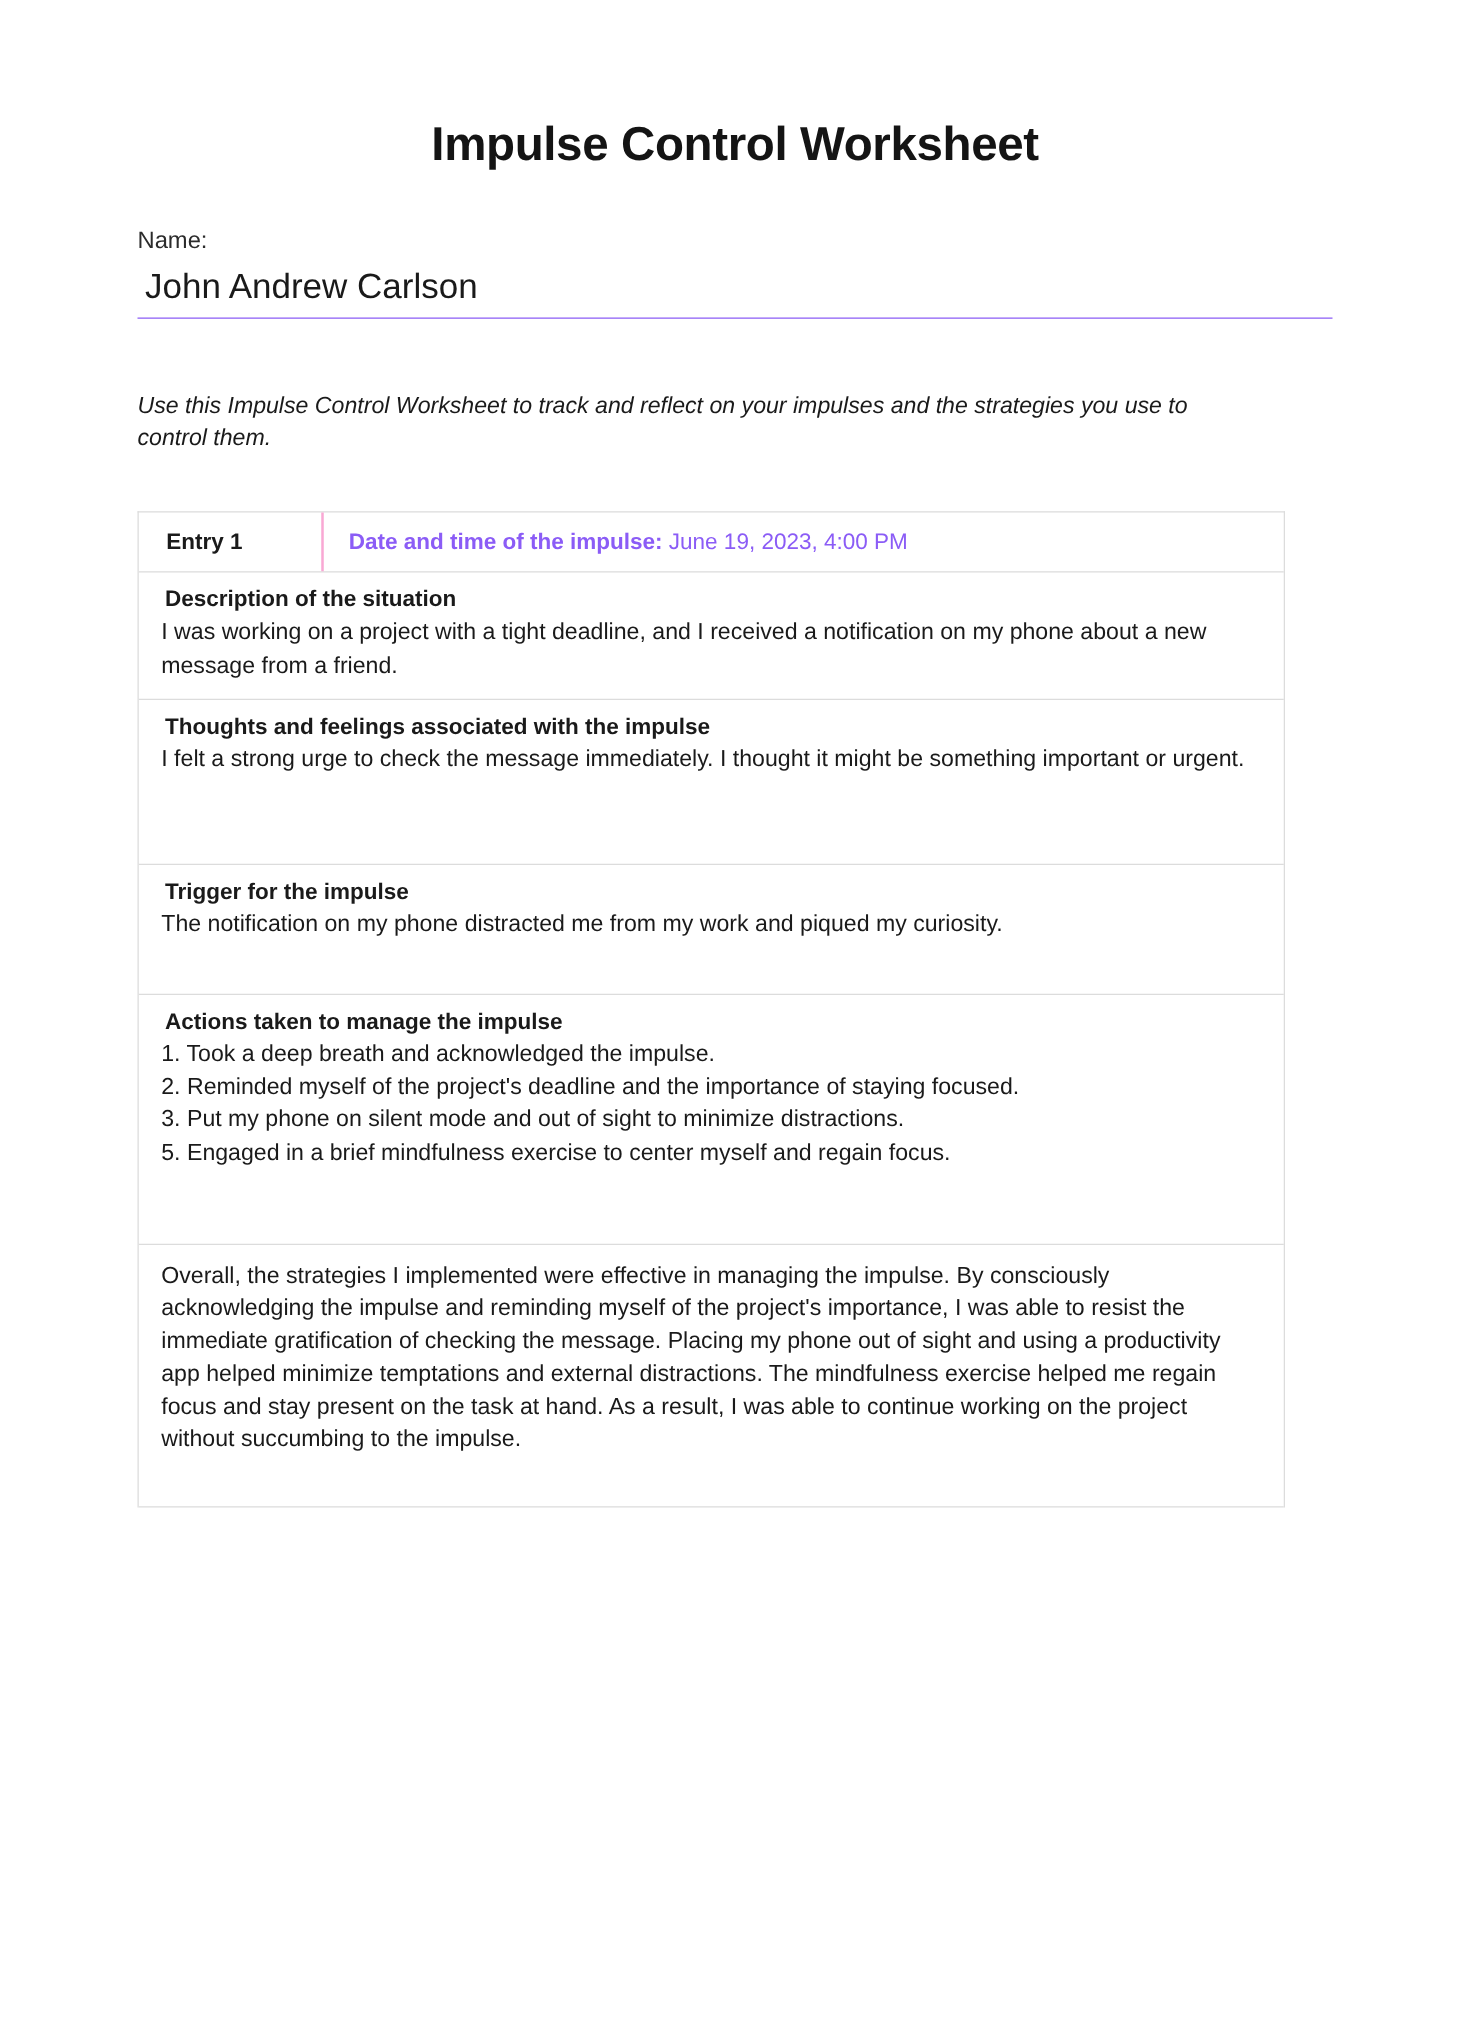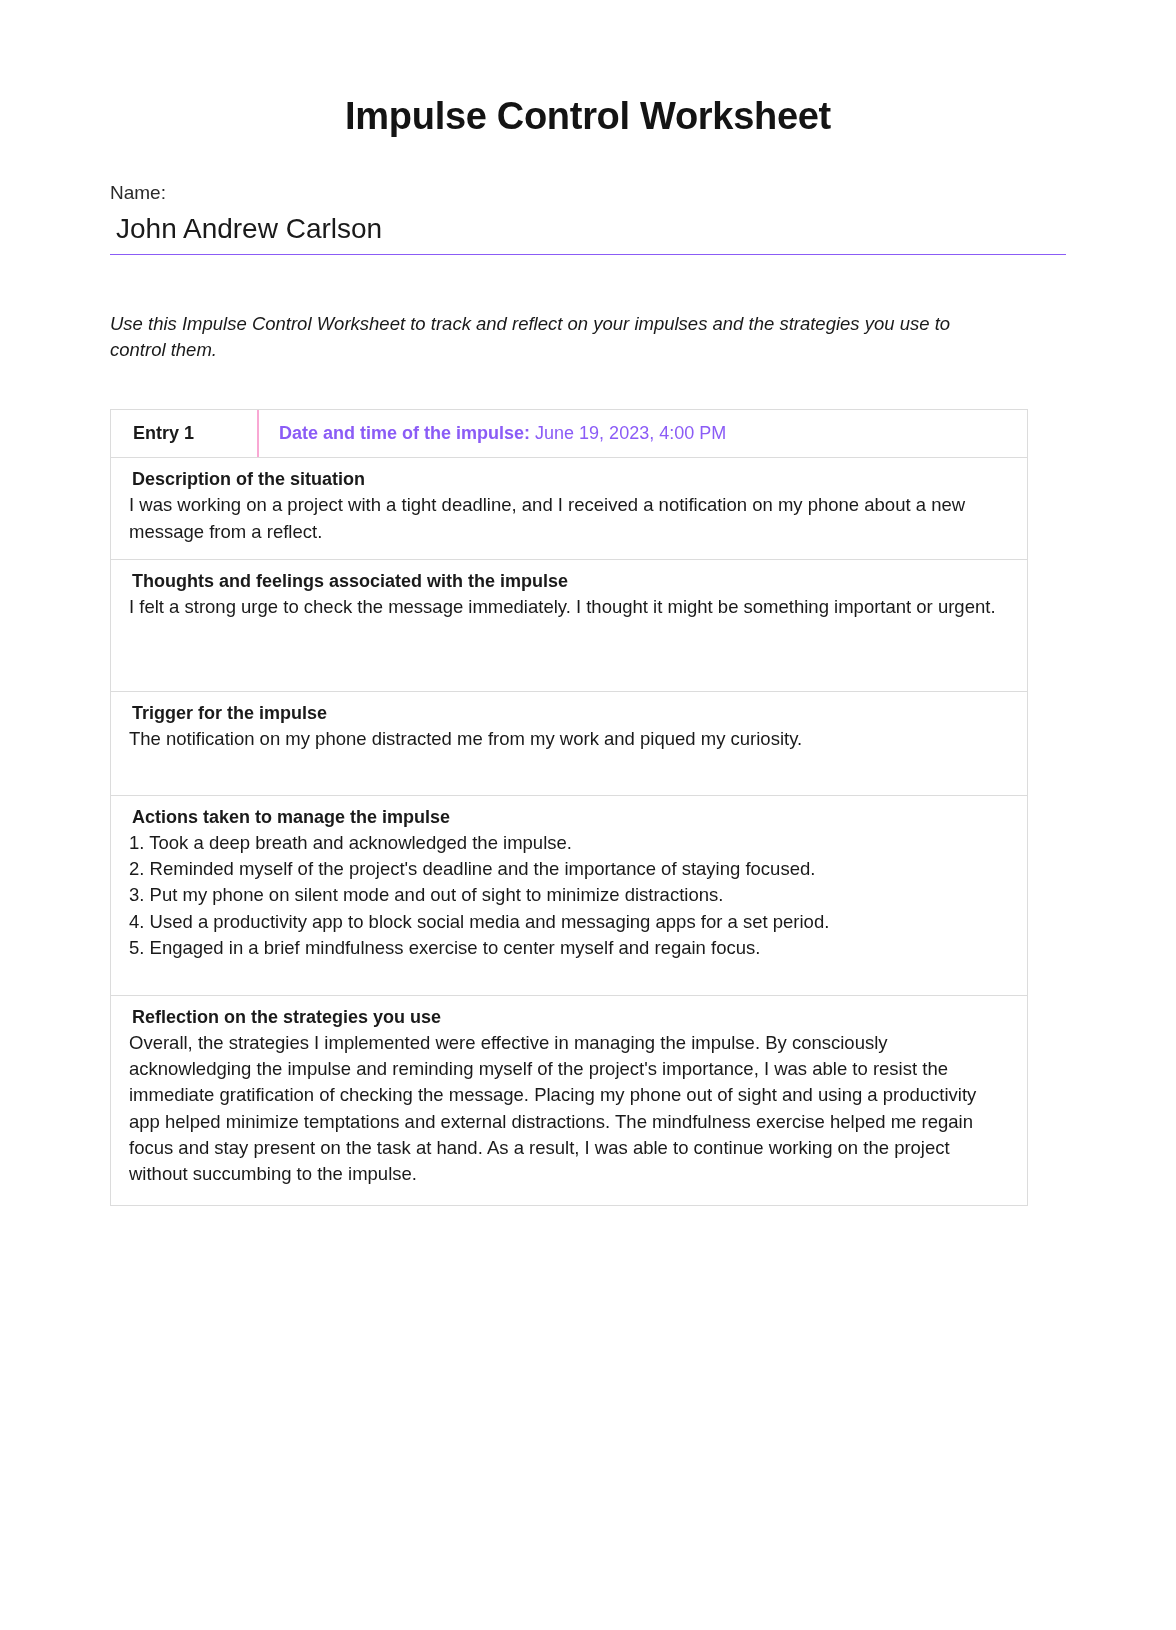--- a/index.html
+++ b/index.html
@@ -138,44 +138,42 @@
     <div class="row entry-row">
       <div class="entry-label">Entry 1</div>
       <div class="entry-datetime">
         <span class="dt-label">Date and time of the impulse:</span>
         <span>June 19, 2023, 4:00 PM</span>
       </div>
     </div>
 
     <div class="row section sec-situation">
       <div class="section-title">Description of the situation</div>
-      <div class="section-body">I was working on a project with a tight deadline, and I received a notification on my phone about a new message from a reflect.</div>
+      <div class="section-body">I was working on a project with a tight deadline, and I received a notification on my phone about a new message from a friend.</div>
     </div>
 
     <div class="row section sec-thoughts">
       <div class="section-title">Thoughts and feelings associated with the impulse</div>
       <div class="section-body">I felt a strong urge to check the message immediately. I thought it might be something important or urgent.</div>
     </div>
 
     <div class="row section sec-trigger">
       <div class="section-title">Trigger for the impulse</div>
       <div class="section-body">The notification on my phone distracted me from my work and piqued my curiosity.</div>
     </div>
 
     <div class="row section sec-actions">
       <div class="section-title">Actions taken to manage the impulse</div>
       <ul class="list">
         <li>1. Took a deep breath and acknowledged the impulse.</li>
         <li>2. Reminded myself of the project's deadline and the importance of staying focused.</li>
         <li>3. Put my phone on silent mode and out of sight to minimize distractions.</li>
-        <li>4. Used a productivity app to block social media and messaging apps for a set period.</li>
         <li>5. Engaged in a brief mindfulness exercise to center myself and regain focus.</li>
       </ul>
     </div>
 
     <div class="row section sec-reflection">
-      <div class="section-title">Reflection on the strategies you use</div>
       <div class="section-body">Overall, the strategies I implemented were effective in managing the impulse. By consciously acknowledging the impulse and reminding myself of the project's importance, I was able to resist the immediate gratification of checking the message. Placing my phone out of sight and using a productivity app helped minimize temptations and external distractions. The mindfulness exercise helped me regain focus and stay present on the task at hand. As a result, I was able to continue working on the project without succumbing to the impulse.</div>
     </div>
 
 
   </div>
 </div>
 
 </body></html>

